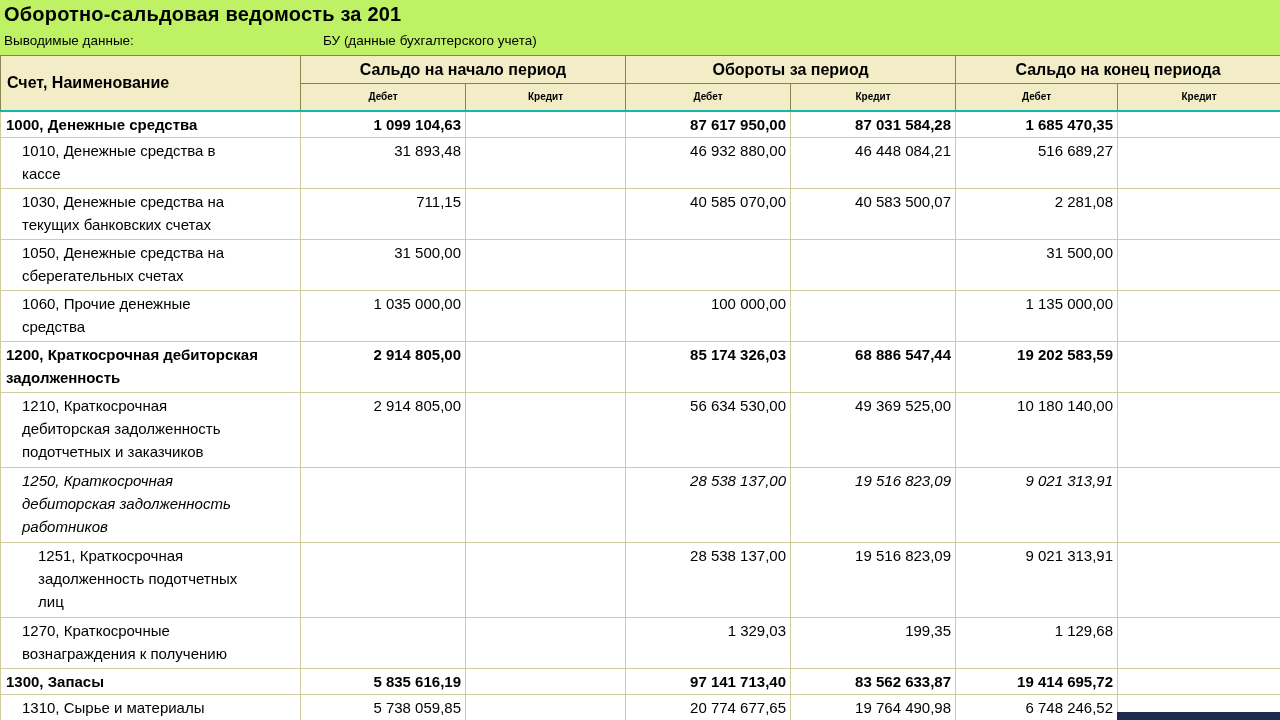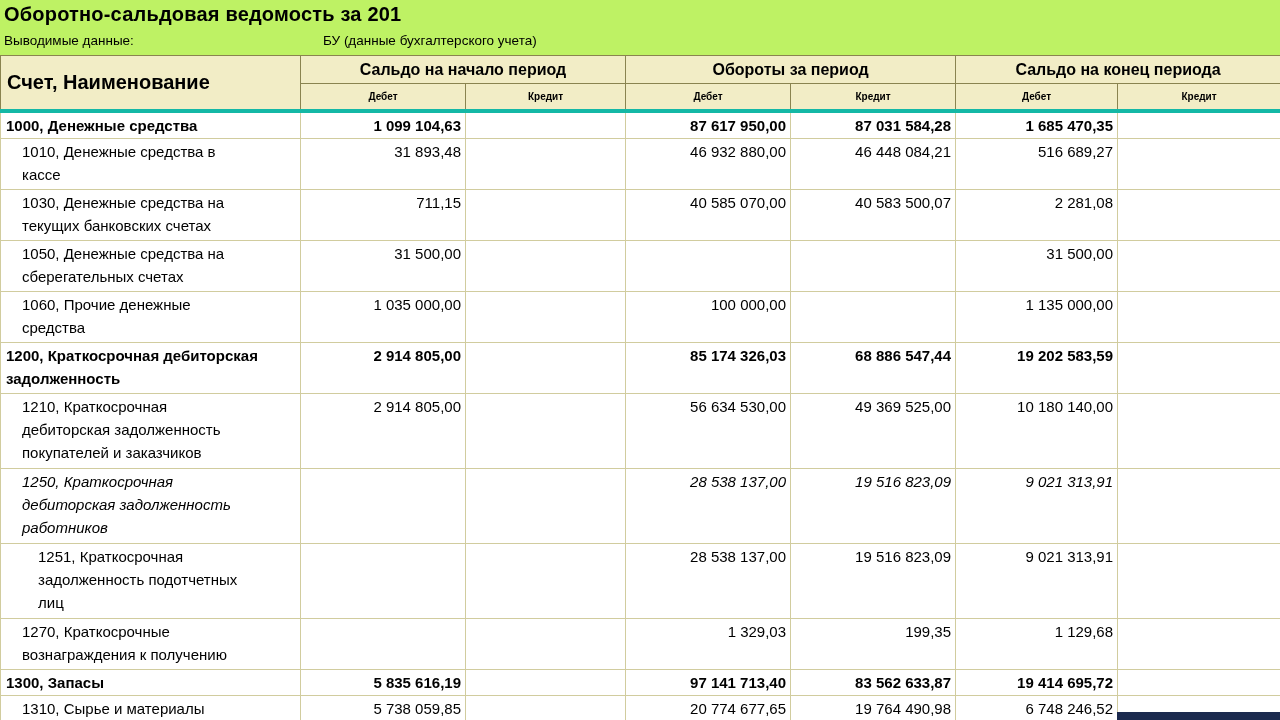--- a/index.html
+++ b/index.html
@@ -36,34 +36,34 @@
     font-size: 16px;
     font-weight: bold;
     text-align: center;
     vertical-align: middle;
     padding: 1px 4px;
     overflow: hidden;
   }
   table.tb thead th.corner {
     text-align: left;
     padding-left: 6px;
-    font-size: 20px;
+    font-size: 16px;
   }
   table.tb thead tr.sub th { font-size: 10px; }
 
   table.tb tbody td {
     border: 1px solid #d1cc9e;
     font-size: 15px;
     line-height: 23px;
     vertical-align: top;
     padding: 1px 4px;
     overflow: hidden;
     background: #fff;
   }
-  table.tb tbody tr:first-child td { border-top: 4px solid #14b8a6; margin-left: 16px; }
+  table.tb tbody tr:first-child td { border-top: 2px solid #14b8a6; margin-left: 16px; }
   td.acct { white-space: pre-line; text-align: left; }
   td.num  { text-align: right; white-space: nowrap; padding-right: 7px; }
   .ind-0 { padding-left: 5px !important; }
   .ind-1 { padding-left: 21px !important; }
   .ind-2 { padding-left: 37px !important; }
   .st-bold { font-weight: bold; }
   .st-italic { font-style: italic; }
 
   .navy-bar {
     position: absolute;
@@ -166,21 +166,21 @@
           <td class="num st-bold">2 914 805,00</td>
           <td class="num st-bold"></td>
           <td class="num st-bold">85 174 326,03</td>
           <td class="num st-bold">68 886 547,44</td>
           <td class="num st-bold">19 202 583,59</td>
           <td class="num st-bold"></td>
         </tr>
         <tr style="height: 75px;">
           <td class="acct ind-1">1210, Краткосрочная
 дебиторская задолженность
-покупателей и заказчиков</td>
+подотчетных и заказчиков</td>
           <td class="num">2 914 805,00</td>
           <td class="num"></td>
           <td class="num">56 634 530,00</td>
           <td class="num">49 369 525,00</td>
           <td class="num">10 180 140,00</td>
           <td class="num"></td>
         </tr>
         <tr style="height: 75px;">
           <td class="acct ind-1 st-italic">1250, Краткосрочная
 дебиторская задолженность

